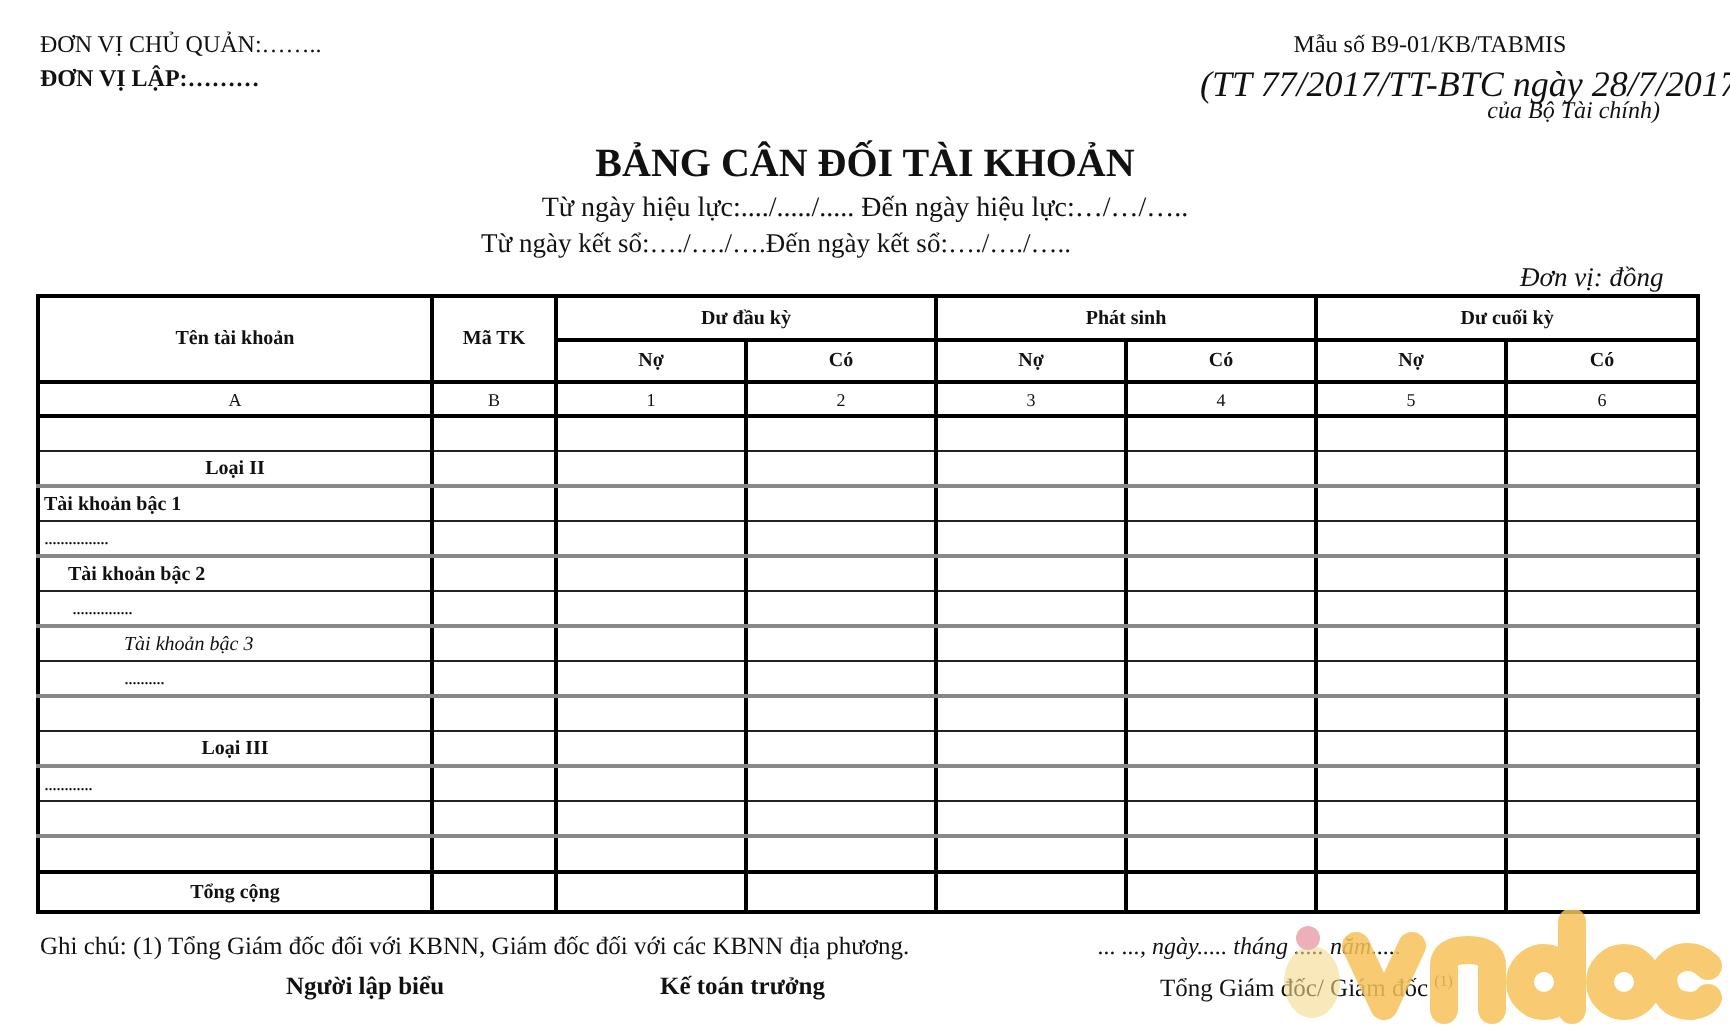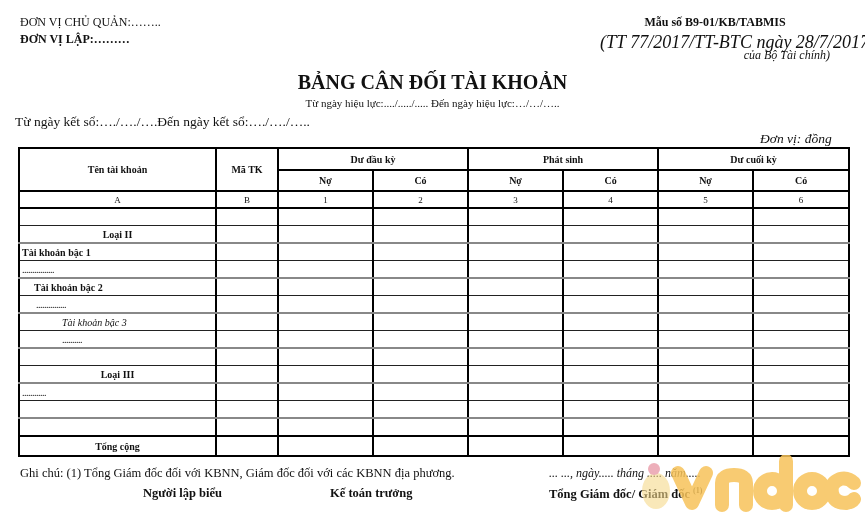--- a/index.html
+++ b/index.html
@@ -2,27 +2,27 @@
 <html><head>
 <meta charset="utf-8">
 <style>
   html, body { margin:0; padding:0; background:#ffffff; }
   body { width:865px; height:514px; position:relative; overflow:hidden;
          font-family:"Liberation Serif", "DejaVu Serif", serif; color:#111; }
   .abs { position:absolute; white-space:nowrap; }
 
   #hdr-left1 { left:20px; top:15px; font-size:12px; }
   #hdr-left2 { left:20px; top:32px; font-size:12px; font-weight:bold; }
-  #hdr-right1 { left:600px; top:15px; width:230px; text-align:center; font-size:12px; font-weight:bold; }
+  #hdr-right1 { left:600px; top:15px; width:230px; text-align:center; font-size:12px; font-weight:normal; }
   #hdr-right2 { left:600px; top:32px; width:230px; text-align:center; font-size:18px; font-style:italic; }
   #hdr-right3 { left:600px; top:48px; width:230px; text-align:right; font-size:12px; font-style:italic; }
 
   #title { left:0; width:865px; top:71px; text-align:center; font-size:20px; font-weight:bold; }
-  #sub1 { left:0; width:865px; top:97px; text-align:center; font-size:11px; }
-  #sub2 { left:15px; width:768px; top:114px; font-size:13.5px; }
+  #sub1 { left:0; width:865px; top:97px; text-align:center; font-size:14px; }
+  #sub2 { left:4px; width:768px; top:114px; text-align:center; font-size:13.5px; }
   #unit { left:760px; top:131px; font-size:13.5px; font-style:italic; }
 
   table.grid { position:absolute; left:18px; top:147px; border-collapse:collapse;
                table-layout:fixed; width:830px; border:2.5px solid #000; }
   table.grid td, table.grid th { border-left:2.5px solid #000; border-right:2.5px solid #000;
                padding:0; font-size:10px; overflow:hidden; white-space:nowrap; }
   table.grid th { font-weight:bold; text-align:center; border-bottom:2px solid #000; border-top:2px solid #000; }
   table.grid tr.grp th { height:20px;margin-left:24px; }
   table.grid tr.sub th { height:19px; }
   table.grid tr.idx td { height:15px; text-align:center; font-size:9px; border-bottom:2.5px solid #000; }
@@ -32,21 +32,21 @@
   .c { text-align:center; }
   .lbl-b { font-weight:bold; font-size:10px; }
   .lbl-bi { font-weight:bold; font-size:10px;margin-top:27px; }
   .lbl-i { font-style:italic; font-size:10px; }
   .dots { font-size:9px; letter-spacing:-0.5px; }
 
   #note { left:20px; top:466px; font-size:12.5px; }
   #sig1 { left:143px; top:486px; font-size:12.5px; font-weight:bold; }
   #sig2 { left:330px; top:486px; font-size:12.5px; font-weight:bold; }
   #date-line { left:549px; top:466px; font-size:12px; font-style:italic; }
-  #sig3 { left:549px; top:486px; font-size:12.5px; font-weight:bold; }
+  #sig3 { left:580px; top:486px; font-size:12.5px; font-weight:normal; }
   #sig3 sup { font-size:8px; }
 
   
   #wm { left:640px; top:455px; width:225px; height:60px; opacity:0.85; }
 </style>
 </head>
 <body>
 
 <div class="abs" id="hdr-left1">ĐƠN VỊ CHỦ QUẢN:……..</div>
 <div class="abs" id="hdr-left2">ĐƠN VỊ LẬP:………</div>

